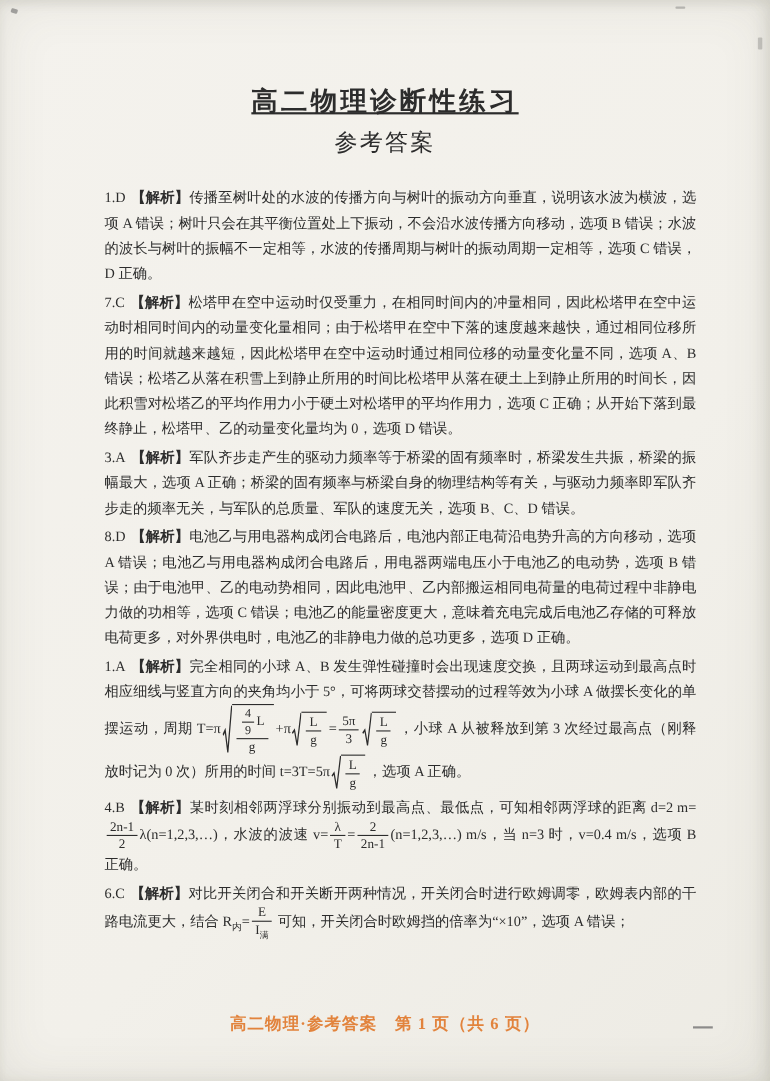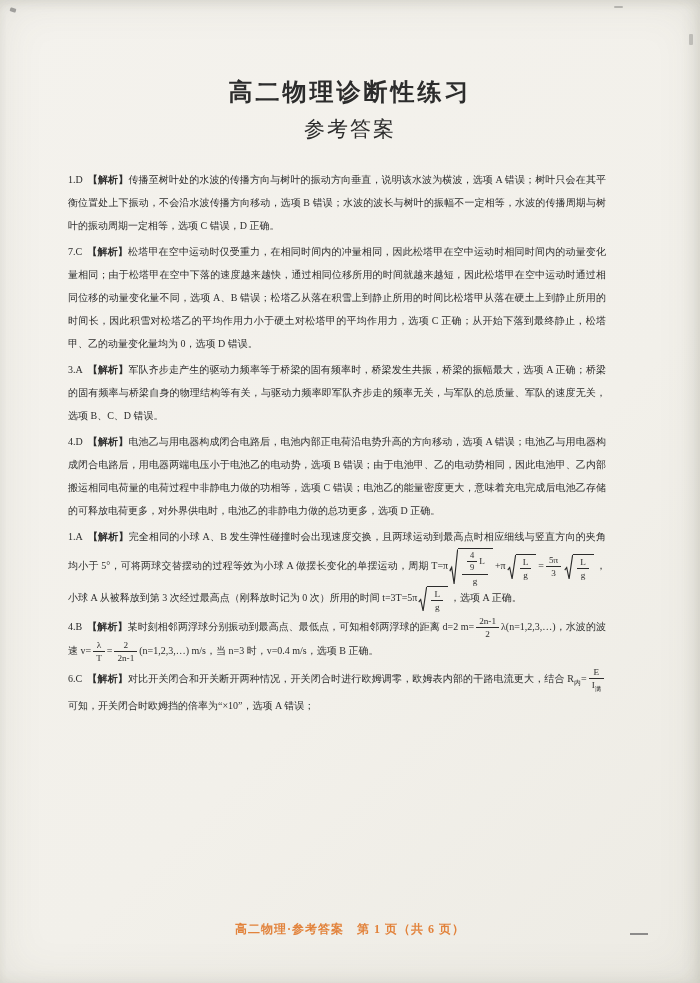--- a/index.html
+++ b/index.html
@@ -4,39 +4,39 @@
 <style>
   * { margin:0; padding:0; box-sizing:border-box; }
   html,body { width:700px; height:983px; }
   body { background:#dddad3; font-family:"Liberation Serif","DejaVu Serif",serif; }
   .page {
     position:relative; width:700px; height:983px; overflow:hidden;
     background:linear-gradient(135deg,#f4f2ed 0%, #f2f0ea 60%, #edebe4 100%);
     color:#2c2c2c;
     box-shadow: inset 0 0 45px rgba(90,85,70,0.10), inset -6px 0 14px rgba(90,85,70,0.10), inset 0 4px 8px rgba(90,85,70,0.06);
   }
-  .title { text-align:center; padding-top:76px; font-size:24px; font-weight:700; letter-spacing:3px; }
+  .title { text-align:center; padding-top:76px; font-size:24px; font-weight:700; letter-spacing:3px;text-decoration:underline; }
   .subtitle { text-align:center; margin-top:7px; font-size:21px; font-weight:400; letter-spacing:2px; }
   .answers {
-    position:absolute; left:68px; top:168px; width:538px;
-    font-size:10px; line-height:23px; text-align:justify;
+    position:absolute; left:95px; top:168px; width:538px;
+    font-size:13px; line-height:23px; text-align:justify;
   }
   .item { margin-bottom:3px; }
   .num-label { margin-right:5px; }
   .bold { font-weight:700; }
   
   .frac { display:inline-flex; flex-direction:column; text-align:center; vertical-align:middle; line-height:1.1; font-size:0.92em; margin:0 2px; }
   .frac > .num { display:block; border-bottom:1px solid #2c2c2c; padding:0 3px 1px; }
   .frac > .den { display:block; padding:1px 3px 0; }
   .sqrt { display:inline-flex; align-items:stretch; vertical-align:middle; margin:0 2px 0 1px; }
   .sqrt > .rad { width:9px; flex:none; display:block; }
   .sqrt > .inner { display:inline-flex; align-items:center; border-top:1.3px solid #2c2c2c; padding:2px 3px 0 2px; }
   .subwrap sub { font-size:0.68em; }
   
-  .footer { position:absolute; left:0; right:0; top:921px; text-align:center; font-size:12px; font-weight:700; letter-spacing:1px; }
+  .footer { position:absolute; left:0; right:0; top:921px; text-align:center; font-size:15px; font-weight:700; letter-spacing:1px; }
   
   .speck { position:absolute; background:#555; opacity:.5; border-radius:1px; }
   .speck.s1 { left:10px; top:8px; width:6px; height:4px; transform:rotate(18deg); }
   .speck.s2 { left:614px; top:6px; width:9px; height:2px; opacity:.35; }
   .speck.s3 { left:689px; top:34px; width:4px; height:11px; opacity:.28; }
   .edge-dash { position:absolute; left:630px; top:933px; width:18px; height:2px; background:#6b6b6b; opacity:.75; }
 </style>
 </head>
 <body>
 
@@ -45,21 +45,21 @@
   <div class="speck s2"></div>
   <div class="speck s3"></div>
 
   <h1 class="title">高二物理诊断性练习</h1>
   <h2 class="subtitle">参考答案</h2>
 
   <div class="answers">
       <p class="item"><span class="num-label">1.D</span><span class="bold">【解析】</span>传播至树叶处的水波的传播方向与树叶的振动方向垂直，说明该水波为横波，选项 A 错误；树叶只会在其平衡位置处上下振动，不会沿水波传播方向移动，选项 B 错误；水波的波长与树叶的振幅不一定相等，水波的传播周期与树叶的振动周期一定相等，选项 C 错误，D 正确。</p>
       <p class="item"><span class="num-label">7.C</span><span class="bold">【解析】</span>松塔甲在空中运动时仅受重力，在相同时间内的冲量相同，因此松塔甲在空中运动时相同时间内的动量变化量相同；由于松塔甲在空中下落的速度越来越快，通过相同位移所用的时间就越来越短，因此松塔甲在空中运动时通过相同位移的动量变化量不同，选项 A、B 错误；松塔乙从落在积雪上到静止所用的时间比松塔甲从落在硬土上到静止所用的时间长，因此积雪对松塔乙的平均作用力小于硬土对松塔甲的平均作用力，选项 C 正确；从开始下落到最终静止，松塔甲、乙的动量变化量均为 0，选项 D 错误。</p>
       <p class="item"><span class="num-label">3.A</span><span class="bold">【解析】</span>军队齐步走产生的驱动力频率等于桥梁的固有频率时，桥梁发生共振，桥梁的振幅最大，选项 A 正确；桥梁的固有频率与桥梁自身的物理结构等有关，与驱动力频率即军队齐步走的频率无关，与军队的总质量、军队的速度无关，选项 B、C、D 错误。</p>
-      <p class="item"><span class="num-label">4.D</span><span class="bold">【解析】</span>电池乙与用电器构成闭合电路后，电池内部正电荷沿电势升高的方向移动，选项 A 错误；电池乙与用电器构成闭合电路后，用电器两端电压小于电池乙的电动势，选项 B 错误；由于电池甲、乙的电动势相同，因此电池甲、乙内部搬运相同电荷量的电荷过程中非静电力做的功相等，选项 C 错误；电池乙的能量密度更大，意味着充电完成后电池乙存储的可释放电荷更多，对外界供电时，电池乙的非静电力做的总功更多，选项 D 正确。</p>
+      <p class="item"><span class="num-label">8.D</span><span class="bold">【解析】</span>电池乙与用电器构成闭合电路后，电池内部正电荷沿电势升高的方向移动，选项 A 错误；电池乙与用电器构成闭合电路后，用电器两端电压小于电池乙的电动势，选项 B 错误；由于电池甲、乙的电动势相同，因此电池甲、乙内部搬运相同电荷量的电荷过程中非静电力做的功相等，选项 C 错误；电池乙的能量密度更大，意味着充电完成后电池乙存储的可释放电荷更多，对外界供电时，电池乙的非静电力做的总功更多，选项 D 正确。</p>
       <p class="item"><span class="num-label">1.A</span><span class="bold">【解析】</span>完全相同的小球 A、B 发生弹性碰撞时会出现速度交换，且两球运动到最高点时相应细线与竖直方向的夹角均小于 5°，可将两球交替摆动的过程等效为小球 A 做摆长变化的单摆运动，周期 T=π<span class="sqrt">
           <svg class="rad" viewBox="0 0 12 28" preserveAspectRatio="none">
             <path d="M1 17 L3.6 14.5 L6.8 26.5 L11.5 1" fill="none" stroke="#2c2c2c" stroke-width="1.5"></path>
           </svg>
           <span class="inner">
             <span class="frac">
               <span class="num"><span class="frac">
                   <span class="num">4</span>
                   <span class="den">9</span>
                 </span>L</span>

